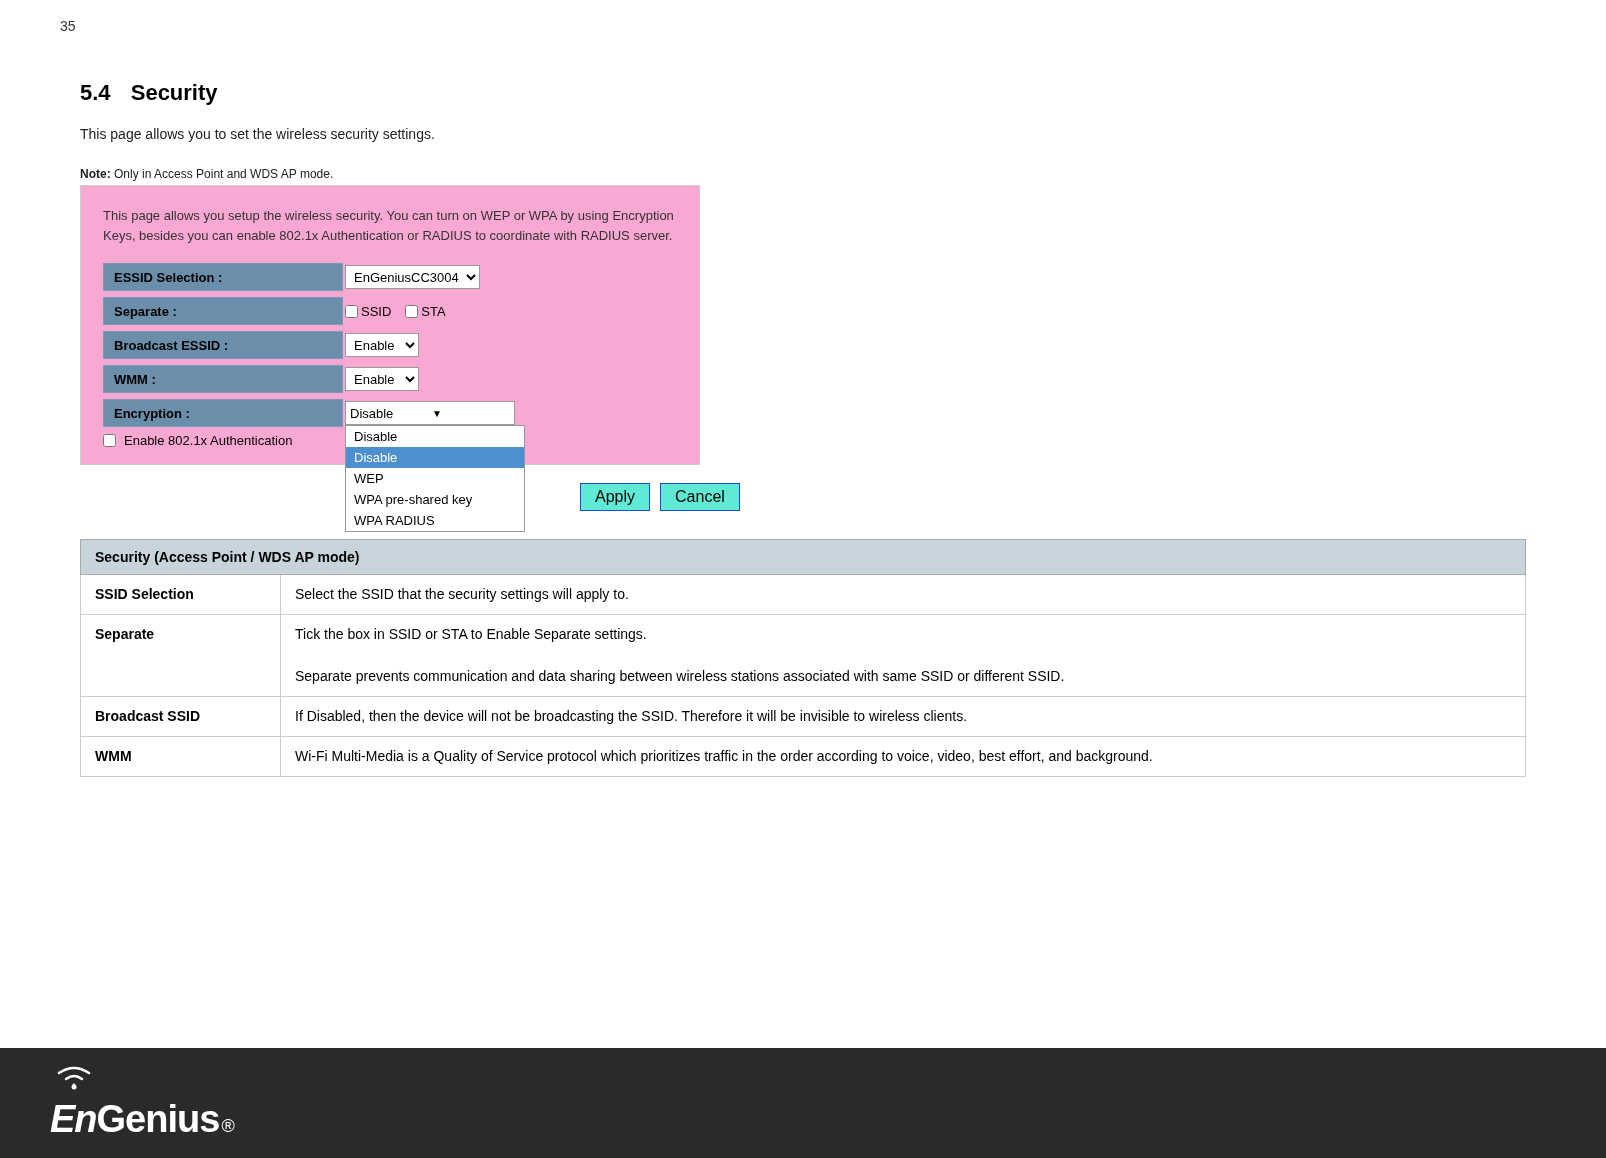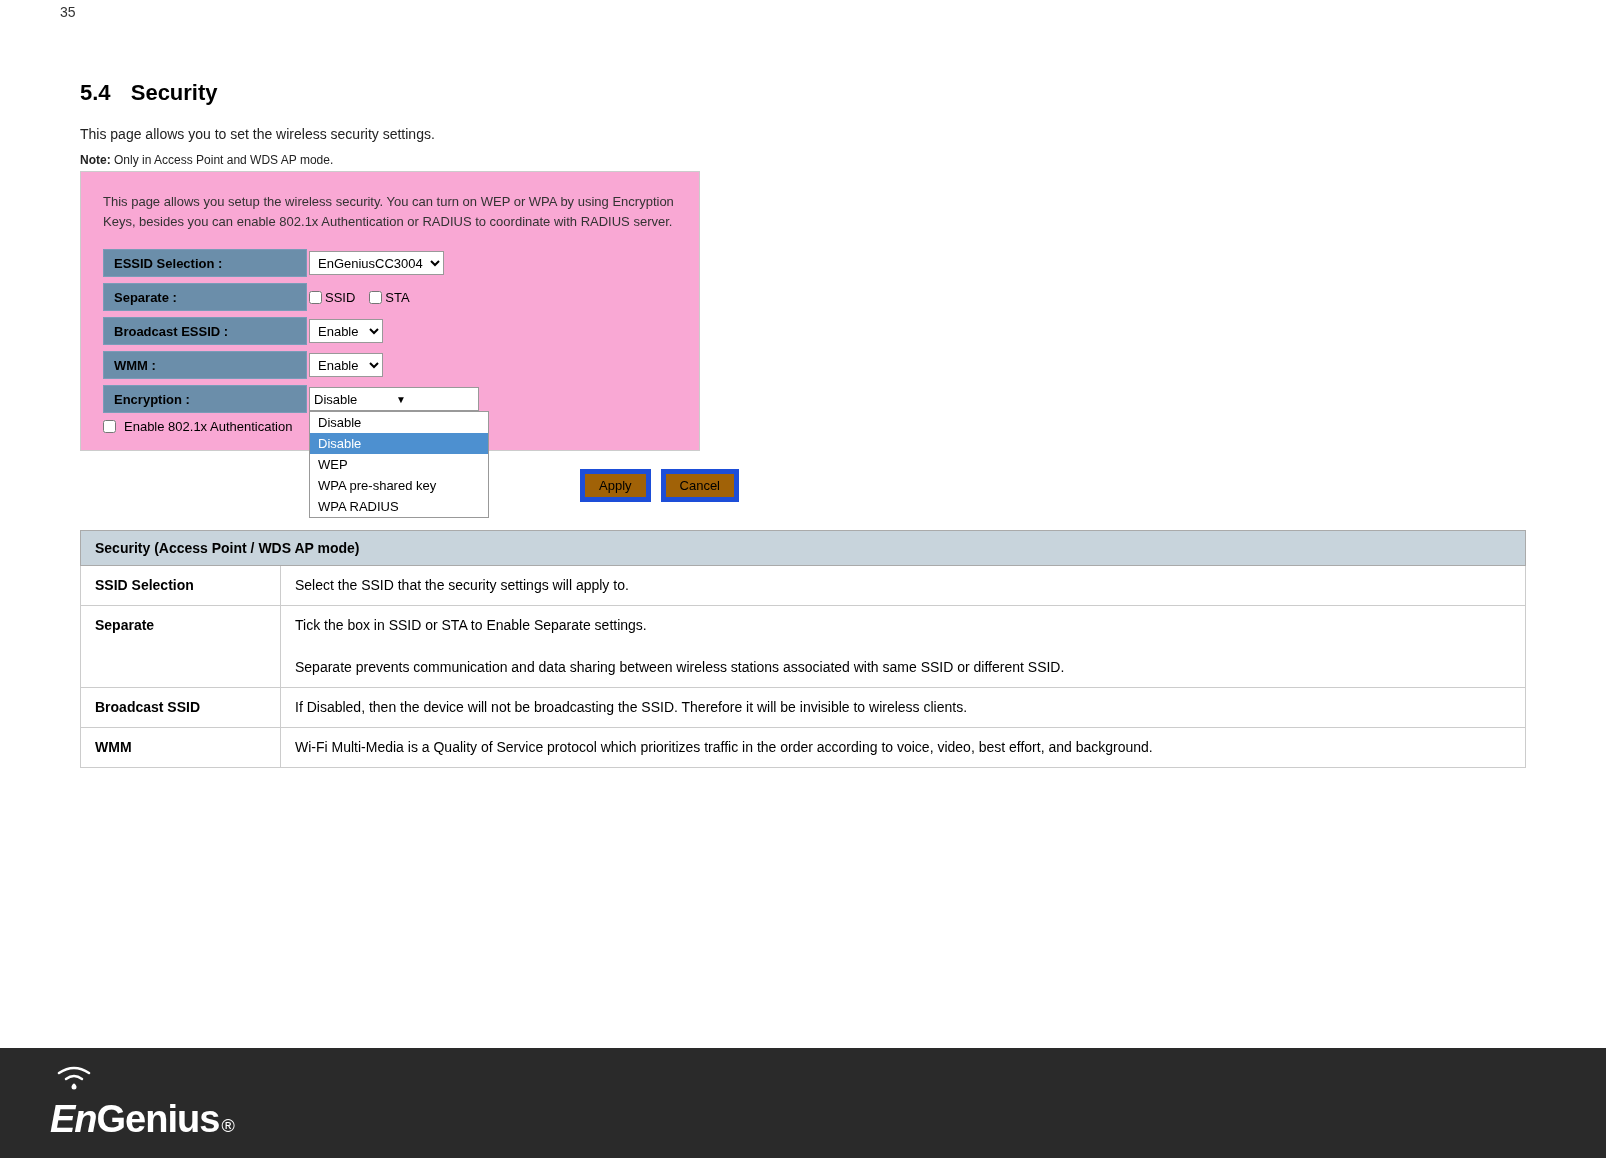--- a/index.html
+++ b/index.html
@@ -8,21 +8,21 @@
       font-size: 14px;
       background: #fff;
       color: #000;
       width: 1606px;
       min-height: 1158px;
       position: relative;
     }
 
     .page-number {
       position: absolute;
-      top: 4px;
+      top: 18px;
       left: 60px;
       font-size: 14px;
       color: #333;
     }
 
     .main-content {
       padding: 60px 80px 100px 80px;
       margin-top: 20px;
     }
 
@@ -33,21 +33,21 @@
       color: #000;
     }
 
     .section-title span.num {
       margin-right: 14px;
     }
 
     .desc-text {
       font-size: 14px;
       color: #222;
-      margin-bottom: 8px;
+      margin-bottom: 22px;
       line-height: 1.5;
     }
 
     .note-text {
       font-size: 12px;
       color: #222;
       margin-bottom: 4px;
     }
     .note-text strong {
       font-weight: bold;
@@ -74,21 +74,21 @@
       align-items: center;
       margin-bottom: 6px;
     }
 
     .form-label {
       background: #6b8eaa;
       color: #000;
       font-weight: bold;
       font-size: 13px;
       padding: 5px 10px;
-      width: 204px;
+      width: 240px;
       min-height: 28px;
       display: flex;
       align-items: center;
       border: 1px solid #7a9bb8;
       margin-right: 0;
     }
 
     .form-control-area {
       display: flex;
       align-items: center;
@@ -171,24 +171,24 @@
       padding: 3px 8px;
       cursor: pointer;
       white-space: nowrap;
     }
     .enc-option.selected {
       background: #4d90d0;
       color: #fff;
     }
 
     .btn-apply, .btn-cancel {
-      font-size: 13px;
+      font-size: 16px;
       padding: 4px 14px;
-      border: 5px solid #1d4ed8;
-      background: #a16207;
+      border: 1px solid #1d4ed8;
+      background: #5eead4;
       cursor: pointer;
       font-family: Arial, sans-serif;
     }
 
     
     .info-table {
       width: 100%;
       border-collapse: collapse;
       font-size: 14px;
       margin-top: 0;

